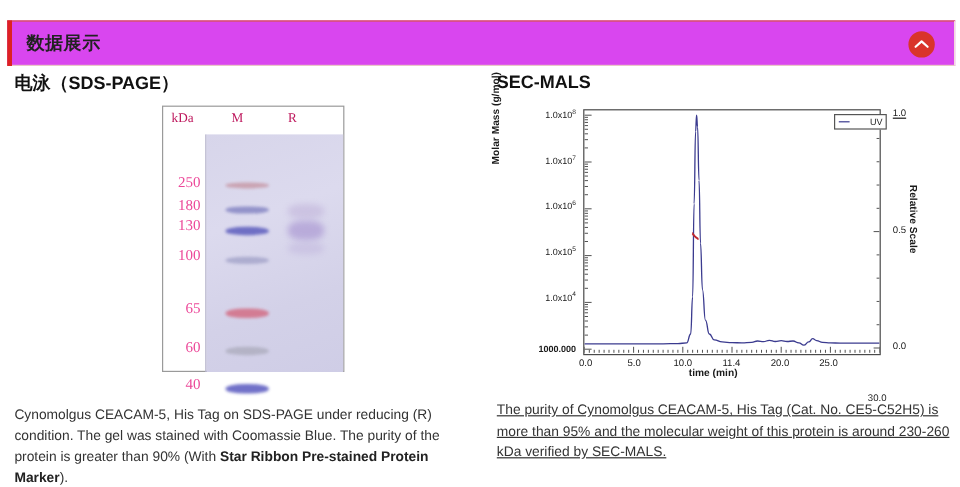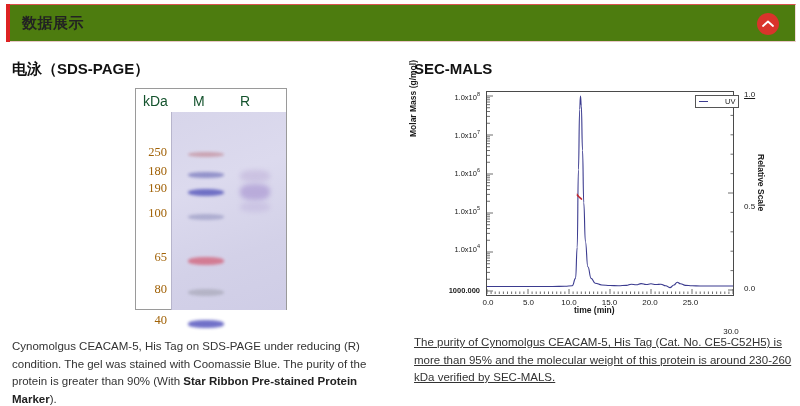--- a/index.html
+++ b/index.html
@@ -7,22 +7,22 @@
     margin: 0; padding: 0;
     width: 800px; height: 406px;
     background: #ffffff;
     font-family: "Liberation Sans", sans-serif;
     overflow: hidden;
   }
   .page { position: relative; width: 800px; height: 406px; background:#fff; }
 
   
   .panel-header {
-    position: absolute; left: 6px; top: 4px; width: 790px; height: 38px;
-    background: #4d7c0f;
+    position: absolute; left: 6px; top: 17px; width: 790px; height: 38px;
+    background: #d946ef;
     border-top: 1px solid #d9534f;
     border-bottom: 1px solid #e9c7c7;
     border-right: 1px solid #f2dada;
   }
   .panel-header::before {
     content: ""; position: absolute; left: 0; top: -1px; width: 4px; height: 38px;
     background: #d22; 
   }
   .panel-title {
     position: absolute; left: 16px; top: 9px;
@@ -48,36 +48,36 @@
   }
 
   
   .gel-box {
     position: absolute; left: 135px; top: 88px;
     width: 152px; height: 222px;
     border: 1px solid #9a9a9a; background: #fff;
   }
   .gel-head { position: absolute; top: 4px; width: 100%; height: 20px; }
   .gel-head span {
-    position: absolute; font-size: 14px; color: #14532d;
-    font-family: Liberation Sans, sans-serif;
+    position: absolute; font-size: 11px; color: #be185d;
+    font-family: Liberation Serif, serif;
   }
   .gel-head .h-kda { left: 7px; }
   .gel-head .h-m   { left: 57px; }
   .gel-head .h-r   { left: 104px; }
 
   .gel-lane-area {
     position: absolute; left: 35px; top: 23px;
     width: 115px; height: 198px;
     background: linear-gradient(160deg,#d7d5ea 0%, #dcdaee 35%, #d3d1e8 70%, #cfcde6 100%);
     border-left: 1px solid #b7b5cc;
   }
   .ladder-label {
     position: absolute; left: 3px;
-    font-size: 12.5px; color: #a16207; text-align: right; width: 28px;
+    font-size: 12.5px; color: #ec4899; text-align: right; width: 28px;
     font-family: "Liberation Serif", serif;
   }
 
   .band {
     position: absolute; border-radius: 45%;
     filter: blur(1.4px);
   }
   
   .m-band { left: 16px; width: 36px; }
   
@@ -160,24 +160,24 @@
 
   <div class="gel-box">
     <div class="gel-head">
       <span class="h-kda">kDa</span>
       <span class="h-m">M</span>
       <span class="h-r">R</span>
     </div>
     <div id="ladder-labels">
         <div class="ladder-label" style="top: 56px;">250</div>
         <div class="ladder-label" style="top: 75px;">180</div>
-        <div class="ladder-label" style="top: 92px;">190</div>
+        <div class="ladder-label" style="top: 92px;">130</div>
         <div class="ladder-label" style="top: 117px;">100</div>
         <div class="ladder-label" style="top: 161px;">65</div>
-        <div class="ladder-label" style="top: 193px;">80</div>
+        <div class="ladder-label" style="top: 193px;">60</div>
         <div class="ladder-label" style="top: 224px;">40</div>
       </div>
     <div class="gel-lane-area" id="lane-area">
         <div class="band m-band" style="top: 40px; height: 5px; background: rgb(199, 154, 168); opacity: 0.85;"></div>
         <div class="band m-band" style="top: 60px; height: 6px; background: rgb(143, 143, 200); opacity: 0.95;"></div>
         <div class="band m-band" style="top: 77px; height: 7px; background: rgb(111, 111, 196); opacity: 1;"></div>
         <div class="band m-band" style="top: 102px; height: 6px; background: rgb(163, 163, 201); opacity: 0.8;"></div>
         <div class="band m-band" style="top: 145px; height: 8px; background: rgb(211, 120, 143); opacity: 0.95;"></div>
         <div class="band m-band" style="top: 177px; height: 7px; background: rgb(168, 168, 184); opacity: 0.7;"></div>
         <div class="band m-band" style="top: 208px; height: 8px; background: rgb(106, 106, 198); opacity: 0.95;"></div>
@@ -197,28 +197,28 @@
     <div id="ytl">
         <div class="ytick-l" style="top: 9px;">1.0x10<sup>8</sup></div>
         <div class="ytick-l" style="top: 47px;">1.0x10<sup>7</sup></div>
         <div class="ytick-l" style="top: 85px;">1.0x10<sup>6</sup></div>
         <div class="ytick-l" style="top: 123px;">1.0x10<sup>5</sup></div>
         <div class="ytick-l" style="top: 161px;">1.0x10<sup>4</sup></div>
         <div class="ytick-l bottom-bold" style="top: 204px;">1000.000</div>
       </div>
     <div id="ytr">
         <div class="ytick-r" style="top: 8px; text-decoration: underline;">1.0</div>
-        <div class="ytick-r" style="top: 120px;">0.5</div>
+        <div class="ytick-r" style="top: 105px;">0.5</div>
         <div class="ytick-r" style="top: 202px;">0.0</div>
       </div>
     <div id="xt">
         <div class="xtick" style="left: 74px;">0.0</div>
         <div class="xtick" style="left: 114.5px;">5.0</div>
         <div class="xtick" style="left: 155px;">10.0</div>
-        <div class="xtick" style="left: 195.5px;">15.0</div>
+        <div class="xtick" style="left: 195.5px;">11.4</div>
         <div class="xtick" style="left: 236px;">20.0</div>
         <div class="xtick" style="left: 276.5px;">25.0</div>
         <div class="xtick" style="left: 317px; margin-top: 29px;">30.0</div>
       </div>
 
     <div class="plot-frame">
       <svg id="plot-svg" width="246" height="203" viewBox="0 0 246 203">
           <path d="M 0.00 194.51 C 8.20 194.51, 8.20 194.51, 16.40 194.51 C 24.60 194.51, 24.60 194.51, 32.80 194.51 C 41.00 194.51, 41.00 194.51, 49.20 194.51 C 57.40 194.51, 57.40 194.51, 65.60 194.51 C 71.75 194.51, 71.75 194.31, 77.90 194.31 C 81.59 194.31, 81.59 193.73, 85.28 193.73 C 86.92 193.73, 86.92 186.36, 88.56 186.36 C 89.38 186.36, 89.38 155.32, 90.20 155.32 C 90.81 155.32, 90.81 77.72, 91.43 77.72 C 92.05 77.72, 92.05 17.58, 92.66 17.58 C 93.07 17.58, 93.07 4.00, 93.48 4.00 C 93.89 4.00, 93.89 13.70, 94.30 13.70 C 94.92 13.70, 94.92 58.32, 95.53 58.32 C 96.15 58.32, 96.15 110.70, 96.76 110.70 C 97.58 110.70, 97.58 149.50, 98.40 149.50 C 99.63 149.50, 99.63 174.72, 100.86 174.72 C 102.50 174.72, 102.50 186.36, 104.14 186.36 C 106.19 186.36, 106.19 191.21, 108.24 191.21 C 111.52 191.21, 111.52 192.96, 114.80 192.96 C 118.90 192.96, 118.90 193.54, 123.00 193.54 C 127.10 193.54, 127.10 193.73, 131.20 193.73 C 135.30 193.73, 135.30 193.34, 139.40 193.34 C 141.86 193.34, 141.86 192.18, 144.32 192.18 C 146.78 192.18, 146.78 192.76, 149.24 192.76 C 151.70 192.76, 151.70 191.60, 154.16 191.60 C 156.62 191.60, 156.62 192.57, 159.08 192.57 C 161.54 192.57, 161.54 191.79, 164.00 191.79 C 166.46 191.79, 166.46 192.57, 168.92 192.57 C 171.38 192.57, 171.38 192.18, 173.84 192.18 C 176.30 192.18, 176.30 193.73, 178.76 193.73 C 180.81 193.73, 180.81 195.67, 182.86 195.67 C 184.91 195.67, 184.91 192.96, 186.96 192.96 C 188.60 192.96, 188.60 190.24, 190.24 190.24 C 191.88 190.24, 191.88 191.79, 193.52 191.79 C 195.98 191.79, 195.98 193.34, 198.44 193.34 C 201.72 193.34, 201.72 193.73, 205.00 193.73 C 209.10 193.73, 209.10 193.93, 213.20 193.93 C 219.35 193.93, 219.35 193.93, 225.50 193.93 C 231.65 193.93, 231.65 193.93, 237.80 193.93 C 241.90 193.93, 241.90 193.93, 246.00 193.93" stroke="#3b3b8f" stroke-width="1.1" fill="none"></path>
           <path d="M 89.79 102.39 C 90.41 102.39, 90.41 103.87, 91.02 103.87 C 91.63 103.87, 91.63 105.14, 92.25 105.14 C 92.87 105.14, 92.87 106.17, 93.48 106.17 C 93.89 106.17, 93.89 106.75, 94.30 106.75 C 94.71 106.75, 94.71 107.26, 95.12 107.26" stroke="#c0272d" stroke-width="1.6" fill="none"></path>
           <line x1="0" y1="202" x2="0" y2="197" stroke="#4a4a4a" stroke-width="0.8"></line>

